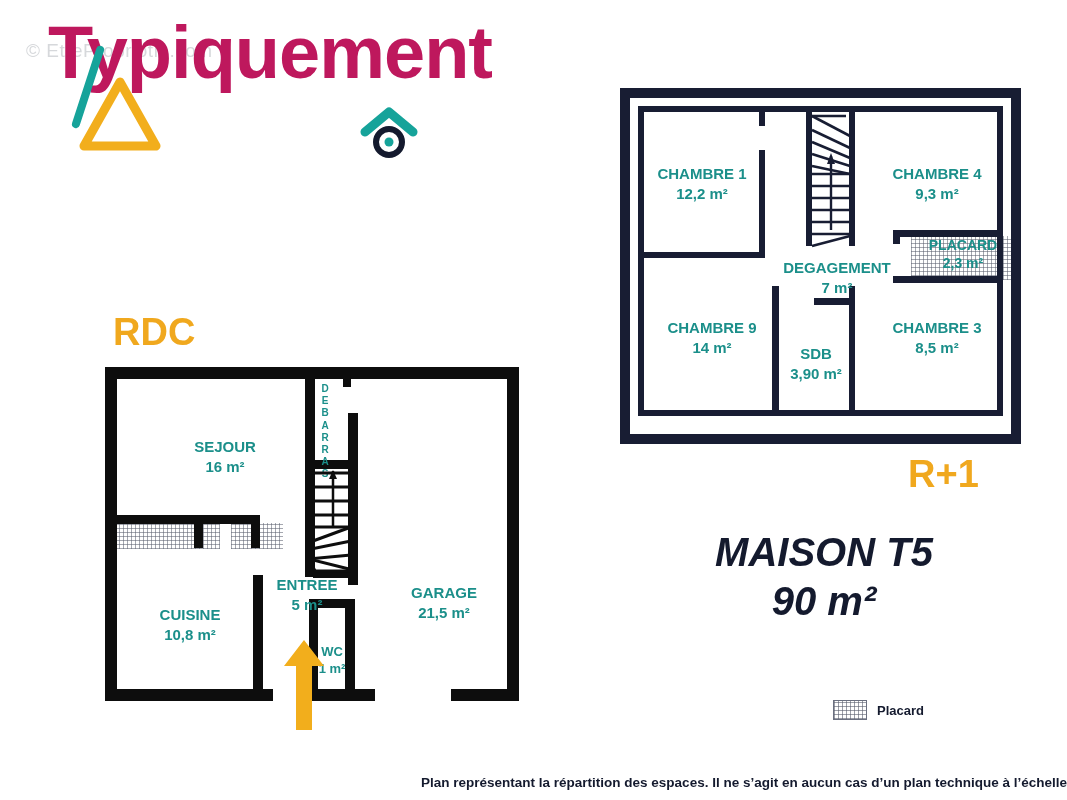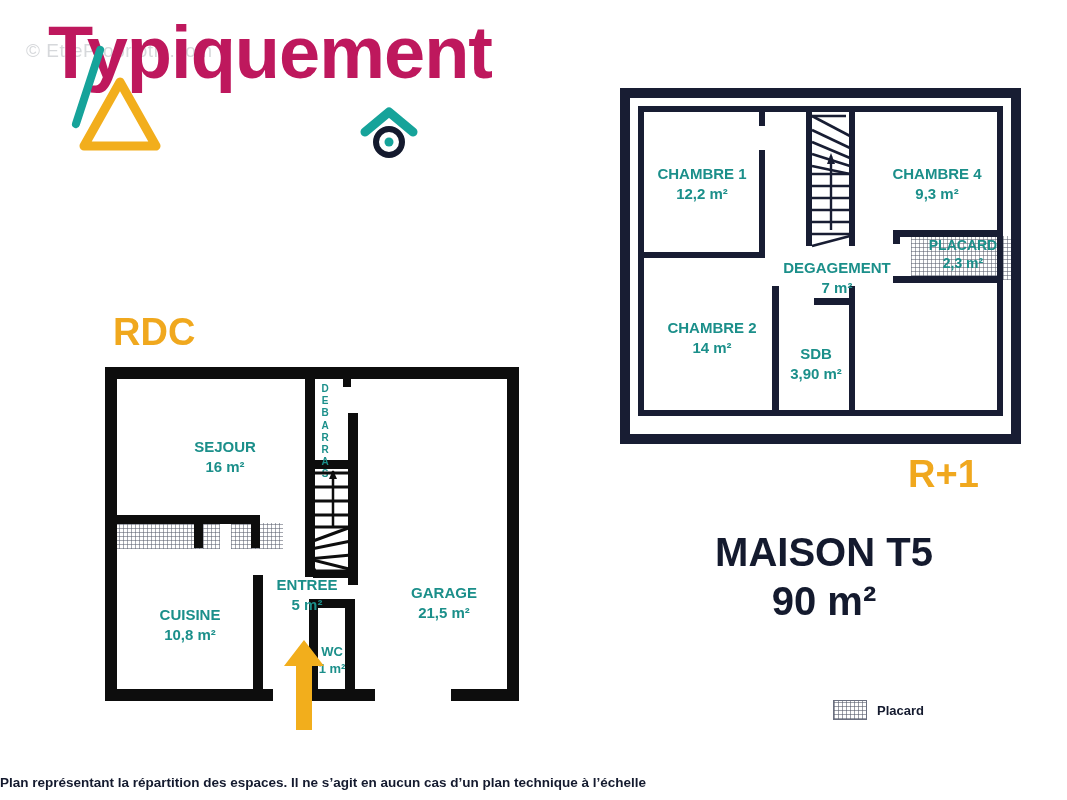--- a/index.html
+++ b/index.html
@@ -153,20 +153,21 @@
   }
 
   
   #title-block {
     position: absolute;
     left: 624px;
     top: 528px;
     width: 400px;
     text-align: center;
     color: #141a2e;
+    font-style: italic;
   }
   #title-main {
     font-size: 40px;
     font-weight: bold;
     line-height: 1.22;
     letter-spacing: 0px;
   }
   #title-sub {
     font-size: 40px;
     font-weight: bold;
@@ -197,21 +198,21 @@
     font-weight: bold;
     color: #141a2e;
   }
 
   
   #footer {
     position: absolute;
     left: 0;
     top: 775px;
     width: 1067px;
-    text-align: left;
+    text-align: right;
     font-size: 13.5px;
     font-weight: bold;
     color: #141a2e;
   }
 </style>
 </head>
 <body>
 
 <div id="page">
 
@@ -378,22 +379,26 @@
         </g>
         <path d="M17 52 L21 41 L25 52 Z" fill="#181d33"></path>
       </svg>
     </div>
 
     <div class="room" style="left:22px; top:76px; width:120px;">
       <span class="nm">CHAMBRE 1</span>
       <span class="ar">12,2 m²</span>
     </div>
     <div class="room" style="left:32px; top:230px; width:120px;">
-      <span class="nm">CHAMBRE 2</span>
+      <span class="nm">CHAMBRE 9</span>
       <span class="ar">14 m²</span>
+    </div>
+    <div class="room" style="left:257px; top:230px; width:120px;">
+      <span class="nm">CHAMBRE 3</span>
+      <span class="ar">8,5 m²</span>
     </div>
     <div class="room" style="left:257px; top:76px; width:120px;">
       <span class="nm">CHAMBRE 4</span>
       <span class="ar">9,3 m²</span>
     </div>
     <div class="room" style="left:152px; top:170px; width:130px;">
       <span class="nm">DEGAGEMENT</span>
       <span class="ar">7 m²</span>
     </div>
     <div class="room" style="left:163px; top:256px; width:66px;">

